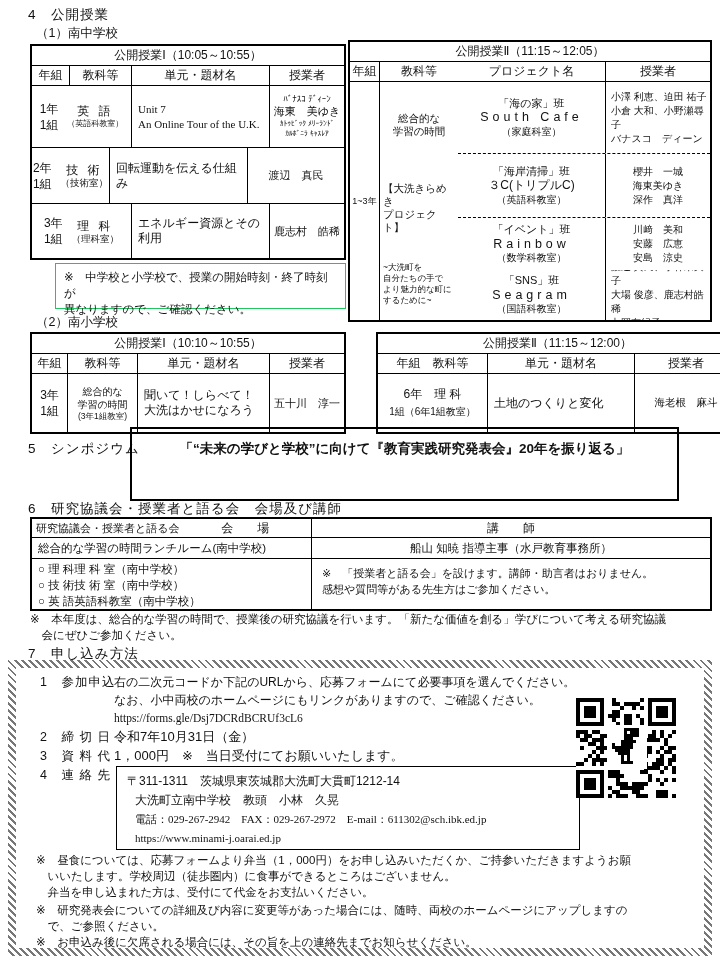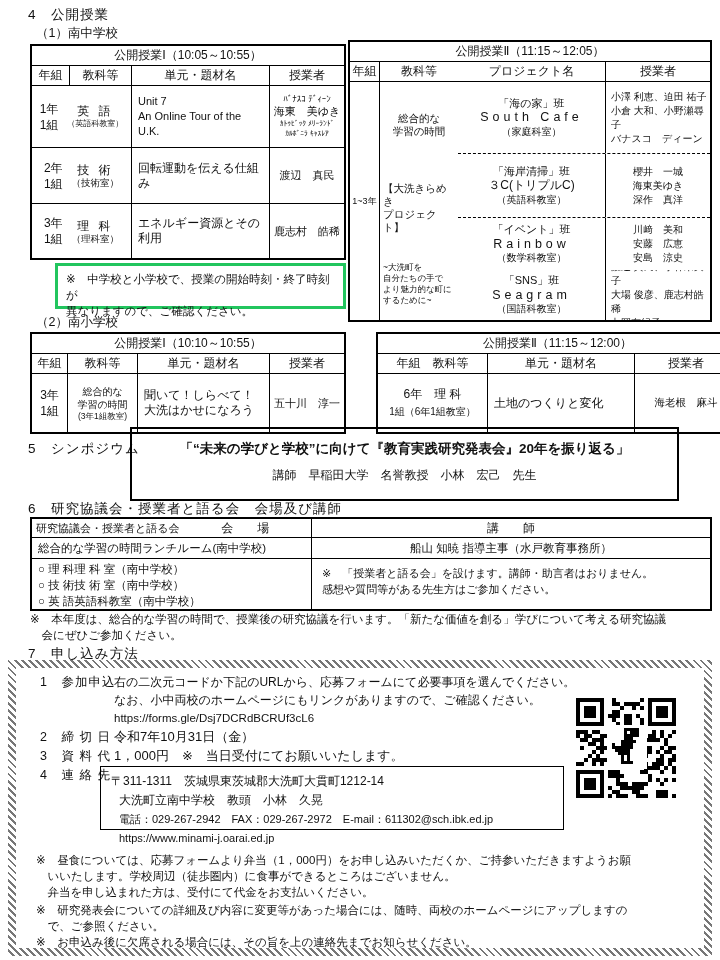--- a/index.html
+++ b/index.html
@@ -1,20 +1,20 @@
 <!DOCTYPE html>
 <html><head>
 <meta charset="utf-8">
 <style>
   html,body{margin:0;padding:0;background:#e8e8e8}
   .page{position:relative;width:720px;height:960px;background:#fff;color:#111;
         font-family:"Liberation Sans","DejaVu Sans",sans-serif;overflow:hidden}
   .abs{position:absolute}
   .pre{white-space:pre-line}
-  .mono{font-family:Liberation Sans, sans-serif}
+  .mono{font-family:Liberation Serif, serif}
   .h1{font-size:13.5px;letter-spacing:1px}
   
   .tbl{position:absolute;border:2px solid #000;box-sizing:border-box;background:#fff;font-size:12px}
   .ttl{height:19px;line-height:18px;text-align:center;border-bottom:1px solid #000;font-size:12px}
   .thead{display:flex;height:19px;line-height:18px;text-align:center;border-bottom:1px solid #000;font-size:12px}
   .hc{box-sizing:border-box;border-right:1px solid #000}
   .hc.nb{border-right:none}
   .hc:last-child{border-right:none}
   .trow{display:flex;border-bottom:1px solid #000;box-sizing:border-box}
   .trow:last-child{border-bottom:none}
@@ -41,21 +41,21 @@
   .t2r{display:flex;box-sizing:border-box}
   .t2r.dash{border-bottom:1px dashed #000}
   .projcell{flex-direction:column;line-height:14.5px}
   .band{font-size:11px}
   .en{font-size:12.5px;letter-spacing:4px}
   .en0{font-size:12px;letter-spacing:0}
   .proom{font-size:10px}
   .tc{font-size:10px;line-height:14px;white-space:pre-line}
   .tcL{justify-content:flex-start;text-align:left;padding-left:5px}
   
-  .notebox{position:absolute;border:3px solid #22c55e;box-sizing:border-box;font-size:11.5px;line-height:16px;padding:5px 8px}
+  .notebox{position:absolute;border:1px solid #22c55e;box-sizing:border-box;font-size:11.5px;line-height:16px;padding:5px 8px}
   .remark{position:absolute;font-size:11.5px;line-height:16px}
   
   .sympo{position:absolute;border:2px solid #000;box-sizing:border-box;text-align:center}
   .sympo .l1{font-weight:bold;font-size:13.5px;margin-top:11px}
   .sympo .l2{font-size:12px;margin-top:9px}
   
   .t6row{display:flex;box-sizing:border-box}
   .t6left{width:280px;border-right:1px solid #000;box-sizing:border-box}
   .spread{display:flex;justify-content:flex-start;padding:0 6px}
   
@@ -97,21 +97,21 @@
 An Online Tour of the U.K.</span>
       </div>
       <div class="c tstack" style="flex:1">
         <span class="kana" style="font-size:9px">ﾊﾞﾅｽｺ ﾃﾞｨｰﾝ</span>
         <span class="tmain">海東　美ゆき</span>
         <span class="kana">ｶﾄｩﾋﾞｯｸ ﾒﾘｰﾗﾝﾄﾞ</span>
         <span class="kana">ｶﾙﾎﾞﾆﾗ ｷｬｽﾚｱ</span>
       </div>
     </div>
     <div class="trow" style="height:56px">
-      <div class="c comb" style="width:100px">
+      <div class="c comb" style="width:78px">
         <span class="yy pre">2年
 1組</span>
         <span class="sub">
             <span class="subj">技 術</span>
             <span class="room" style="font-size:9.5px">（技術室）</span>
           </span>
       </div>
       <div class="c unitcell" style="width:138px">
         <span class="pre">回転運動を伝える仕組
 み</span>
@@ -256,21 +256,20 @@
       </div>
       <div class="c" style="flex:1;font-size:10.5px">
         <span>海老根　麻斗</span>
       </div>
     </div>
   </div>
 
   <div class="abs h1" style="left:28px;top:440px">5　シンポジウム</div>
   <div class="sympo" style="left:130px;top:427px;width:549px;height:74px">
     <div class="l1">「“未来の学びと学校”に向けて『教育実践研究発表会』20年を振り返る」</div>
-    <div class="l2">講師　早稲田大学　名誉教授　小林　宏己　先生</div>
   </div>
 
   <div class="abs h1" style="left:28px;top:500px">6　研究協議会・授業者と語る会　会場及び講師</div>
   <div class="tbl" style="left:30px;top:517px;width:682px">
     <div class="t6row" style="height:19px;border-bottom:1px solid #000">
       <div class="t6left" style="display:flex;align-items:center">
         <span style="font-size:11px;padding-left:4px">研究協議会・授業者と語る会</span>
         <span style="flex:1;text-align:center;font-size:12px">会　　場</span>
       </div>
       <div style="flex:1;text-align:center;font-size:12px;line-height:18px">講　　師</div>
@@ -315,21 +314,21 @@
   <div class="itemtext" style="left:114px;top:673px">右の二次元コードか下記のURLから、応募フォームにて必要事項を選んでください。</div>
   <div class="itemtext mono" style="left:114px;top:709px;font-size:11.5px">https://forms.gle/Dsj7DCRdBCRUf3cL6</div>
 
   <div class="itemlabel" style="left:40px;top:729px">2　締 切 日</div>
   <div class="itemtext" style="left:114px;top:728px;font-size:13px">令和7年10月31日（金）</div>
 
   <div class="itemlabel" style="left:40px;top:748px">3　資 料 代</div>
   <div class="itemtext" style="left:114px;top:747px;font-size:13px">1，000円　※　当日受付にてお願いいたします。</div>
 
   <div class="itemlabel" style="left:40px;top:767px">4　連 絡 先</div>
-  <div class="contactbox" style="left:100px;top:766px;width:464px;height:64px">
+  <div class="contactbox" style="left:116px;top:766px;width:464px;height:84px">
     <div>〒311-1311　茨城県東茨城郡大洗町大貫町1212-14</div>
     <div style="padding-left:8px">大洗町立南中学校　教頭　小林　久晃</div>
     <div class="mono" style="padding-left:8px;font-size:11px">電話：029-267-2942　FAX：029-267-2972　E-mail：611302@sch.ibk.ed.jp</div>
     <div class="mono" style="padding-left:8px;font-size:11px">https://www.minami-j.oarai.ed.jp</div>
   </div>
 
   <div class="qr">
     <svg id="qr-svg" width="100" height="100" viewBox="0 0 100 100">
         <rect x="0" y="0" width="100" height="100" fill="#fff"></rect>
         <rect x="36" y="0" width="4" height="4" fill="#000"></rect>

